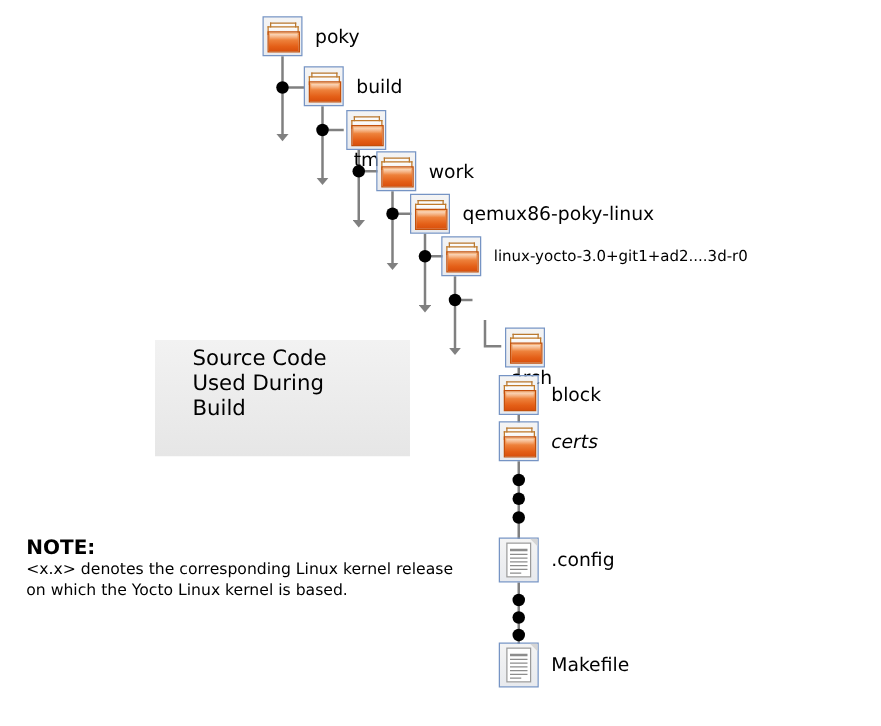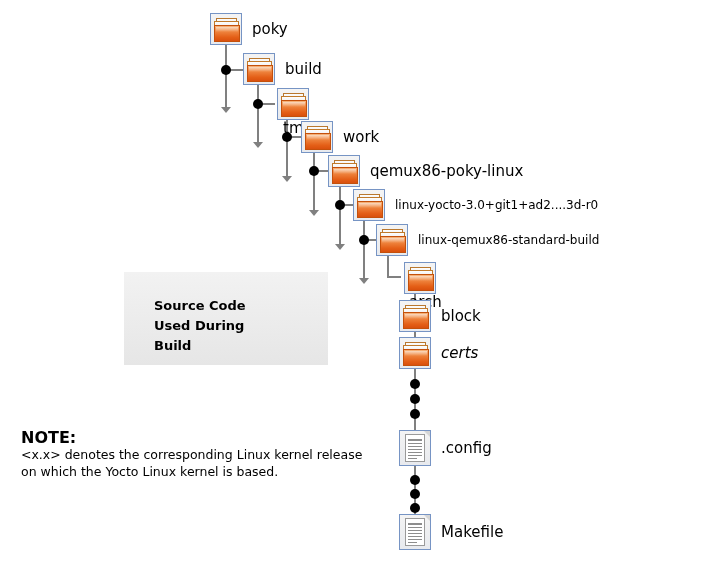--- a/index.html
+++ b/index.html
@@ -83,22 +83,22 @@
   .node-label.big{font-size:12px;}
 
   
   #callout{
     position:absolute;
     left:124px;top:272px;width:204px;height:93px;
     background:linear-gradient(180deg,#f2f2f2 0%,#e6e6e6 100%);
     box-sizing:border-box;
   }
   #callout .txt{
-    position:absolute;left:30px;top:24px;
-    font-size:13px;font-weight:bold;line-height:20px;
+    position:absolute;left:30px;top:5px;
+    font-size:17px;font-weight:normal;line-height:20px;
     color:#000;white-space:pre-line;
   }
 
   
   #note{position:absolute;left:21px;top:430px;width:360px;}
   #note .note-title{font-size:16px;font-weight:bold;line-height:16px;}
   #note .note-body{font-size:12.5px;line-height:17px;}
 </style>
 </head>
 <body>
@@ -206,28 +206,20 @@
 
   <div class="node" style="left:353px;top:189px;">
     <span class="folder-ico">
         <i class="bk"></i>
         <i class="bk2"></i>
         <i class="body"></i>
       </span>
     <span class="node-label big">linux-yocto-3.0+git1+ad2....3d-r0</span>
   </div>
 
-  <div class="node" style="left:376px;top:224px;">
-    <span class="folder-ico">
-        <i class="bk"></i>
-        <i class="bk2"></i>
-        <i class="body"></i>
-      </span>
-    <span class="node-label big">linux-qemux86-standard-build</span>
-  </div>
 
   <div class="node" style="left:399px;top:262px;flex-direction:column;">
     <span class="folder-ico">
         <i class="bk"></i>
         <i class="bk2"></i>
         <i class="body"></i>
       </span>
     <span class="node-label">arch</span>
   </div>
 

